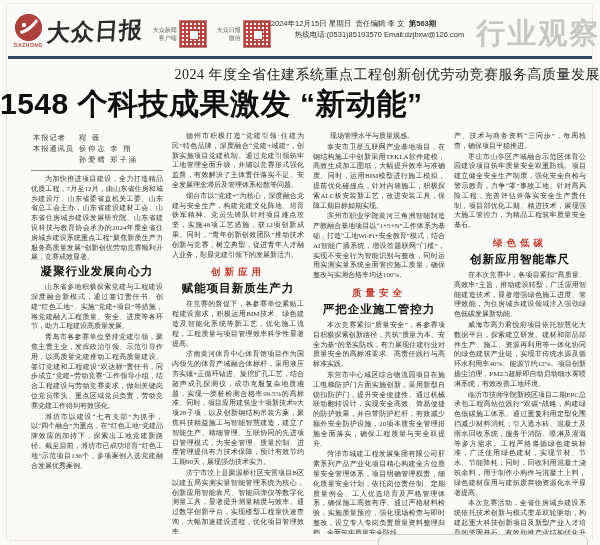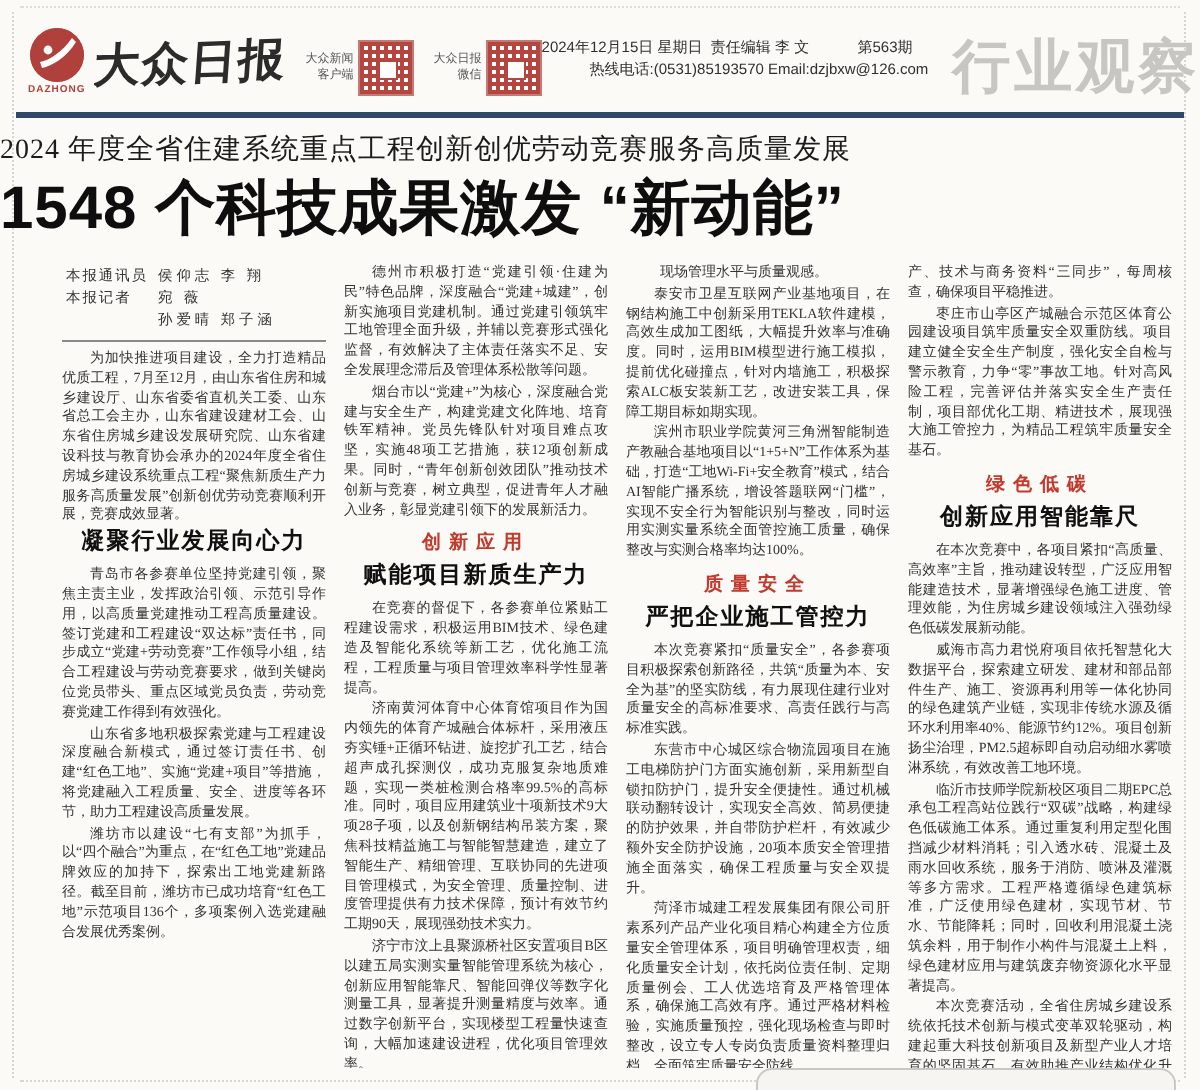--- a/index.html
+++ b/index.html
@@ -37,33 +37,33 @@
   .qr{
     width:26px;height:26px;border:1px solid #c27a77;background:#fff;
     background-image:
       repeating-linear-gradient(0deg,#b5453f 0 2px,transparent 2px 4px),
       repeating-linear-gradient(90deg,#b5453f 0 2px,#ffffff 2px 4px);
     position:relative;
   }
   .qr::after{content:"";position:absolute;left:9px;top:9px;width:8px;height:8px;background:#fff;border:1px solid #b5453f;}
   .head-info{margin:8px 0 0 auto;text-align:left;line-height:11px;white-space:nowrap;}
   .head-info .l1{font-size:7.5px;color:#2e2e2e;font-family:"Liberation Sans",sans-serif;}
-  .head-info .l1 b{font-weight:normal;margin-left:20px;}
+  .head-info .l1 b{font-weight:bold;}
   .head-info .l2{font-size:7.5px;color:#2e2e2e;font-family:"Liberation Sans",sans-serif;padding-left:24px;}
   .section-title{
     font-family:"Liberation Sans",sans-serif;
     font-size:29px;font-weight:bold;color:#c7c6c3;letter-spacing:2px;
     margin:4px 4px 0 12px;white-space:nowrap;
   }
   .navy-block{width:12px;height:24px;background:#32466b;margin-top:9px;margin-right:-4px;}
   .rule{position:absolute;left:8px;right:8px;top:56px;height:2.5px;background:#32466b;}
 
   
   .kicker{
-    position:absolute;left:0;right:0;top:66px;text-align:left;
+    position:absolute;left:0;right:0;top:66px;text-align:right;
     font-size:14px;color:#1c1c1c;letter-spacing:.5px;
   }
   .main-title{
     position:absolute;left:0;right:0;top:84px;text-align:left;
     font-family:"Liberation Sans","DejaVu Sans",sans-serif;
     font-size:30px;font-weight:900;color:#0e0e0e;letter-spacing:.5px;
   }
 
   
   .columns{
@@ -152,36 +152,36 @@
 
   <div class="rule"></div>
 
   <div class="kicker">2024 年度全省住建系统重点工程创新创优劳动竞赛服务高质量发展</div>
   <div class="main-title">1548 个科技成果激发 “新动能”</div>
 
   <div class="columns">
     <div class="col">
       <div class="byline">
         <div class="b-row">
+          <span class="lbl">本报记者</span>
+          <span class="names">宛 薇</span>
+        </div>
+        <div class="b-row">
           <span class="lbl">本报通讯员</span>
           <span class="names">侯仰志 李 翔</span>
-        </div>
-        <div class="b-row">
-          <span class="lbl">本报记者</span>
-          <span class="names">宛 薇</span>
         </div>
         <div class="b-row">
           <span class="lbl"></span>
           <span class="names">孙爱晴 郑子涵</span>
         </div>
       </div>
     <div class="p">为加快推进项目建设，全力打造精品优质工程，7月至12月，由山东省住房和城乡建设厅、山东省委省直机关工委、山东省总工会主办，山东省建设建材工会、山东省住房城乡建设发展研究院、山东省建设科技与教育协会承办的2024年度全省住房城乡建设系统重点工程“聚焦新质生产力 服务高质量发展”创新创优劳动竞赛顺利开展，竞赛成效显著。</div>
         <div class="h-bold">凝聚行业发展向心力</div>
+        <div class="p">山东省多地积极探索党建与工程建设深度融合新模式，通过签订责任书、创建“红色工地”、实施“党建+项目”等措施，将党建融入工程质量、安全、进度等各环节，助力工程建设高质量发展。</div>
         <div class="p">青岛市各参赛单位坚持党建引领，聚焦主责主业，发挥政治引领、示范引导作用，以高质量党建推动工程高质量建设。签订党建和工程建设“双达标”责任书，同步成立“党建+劳动竞赛”工作领导小组，结合工程建设与劳动竞赛要求，做到关键岗位党员带头、重点区域党员负责，劳动竞赛党建工作得到有效强化。</div>
-        <div class="p">山东省多地积极探索党建与工程建设深度融合新模式，通过签订责任书、创建“红色工地”、实施“党建+项目”等措施，将党建融入工程质量、安全、进度等各环节，助力工程建设高质量发展。</div>
         <div class="p">潍坊市以建设“七有支部”为抓手，以“四个融合”为重点，在“红色工地”党建品牌效应的加持下，探索出工地党建新路径。截至目前，潍坊市已成功培育“红色工地”示范项目136个，多项案例入选党建融合发展优秀案例。</div>
       </div>
     <div class="col">
         <div class="p">德州市积极打造“党建引领·住建为民”特色品牌，深度融合“党建+城建”，创新实施项目党建机制。通过党建引领筑牢工地管理全面升级，并辅以竞赛形式强化监督，有效解决了主体责任落实不足、安全发展理念滞后及管理体系松散等问题。</div>
         <div class="p">烟台市以“党建+”为核心，深度融合党建与安全生产，构建党建文化阵地、培育铁军精神。党员先锋队针对项目难点攻坚，实施48项工艺措施，获12项创新成果。同时，“青年创新创效团队”推动技术创新与竞赛，树立典型，促进青年人才融入业务，彰显党建引领下的发展新活力。</div>
         <div class="h-red">创新应用</div>
         <div class="h-bold">赋能项目新质生产力</div>
         <div class="p">在竞赛的督促下，各参赛单位紧贴工程建设需求，积极运用BIM技术、绿色建造及智能化系统等新工艺，优化施工流程，工程质量与项目管理效率科学性显著提高。</div>
         <div class="p">济南黄河体育中心体育馆项目作为国内领先的体育产城融合体标杆，采用液压夯实锤+正循环钻进、旋挖扩孔工艺，结合超声成孔探测仪，成功克服复杂地质难题，实现一类桩检测合格率99.5%的高标准。同时，项目应用建筑业十项新技术9大项28子项，以及创新钢结构吊装方案，聚焦科技精益施工与智能智慧建造，建立了智能生产、精细管理、互联协同的先进项目管理模式，为安全管理、质量控制、进度管理提供有力技术保障，预计有效节约工期90天，展现强劲技术实力。</div>
         <div class="p">济宁市汶上县聚源桥社区安置项目B区以建五局实测实量智能管理系统为核心，创新应用智能靠尺、智能回弹仪等数字化测量工具，显著提升测量精度与效率。通过数字创新平台，实现楼型工程量快速查询，大幅加速建设进程，优化项目管理效率。</div>

